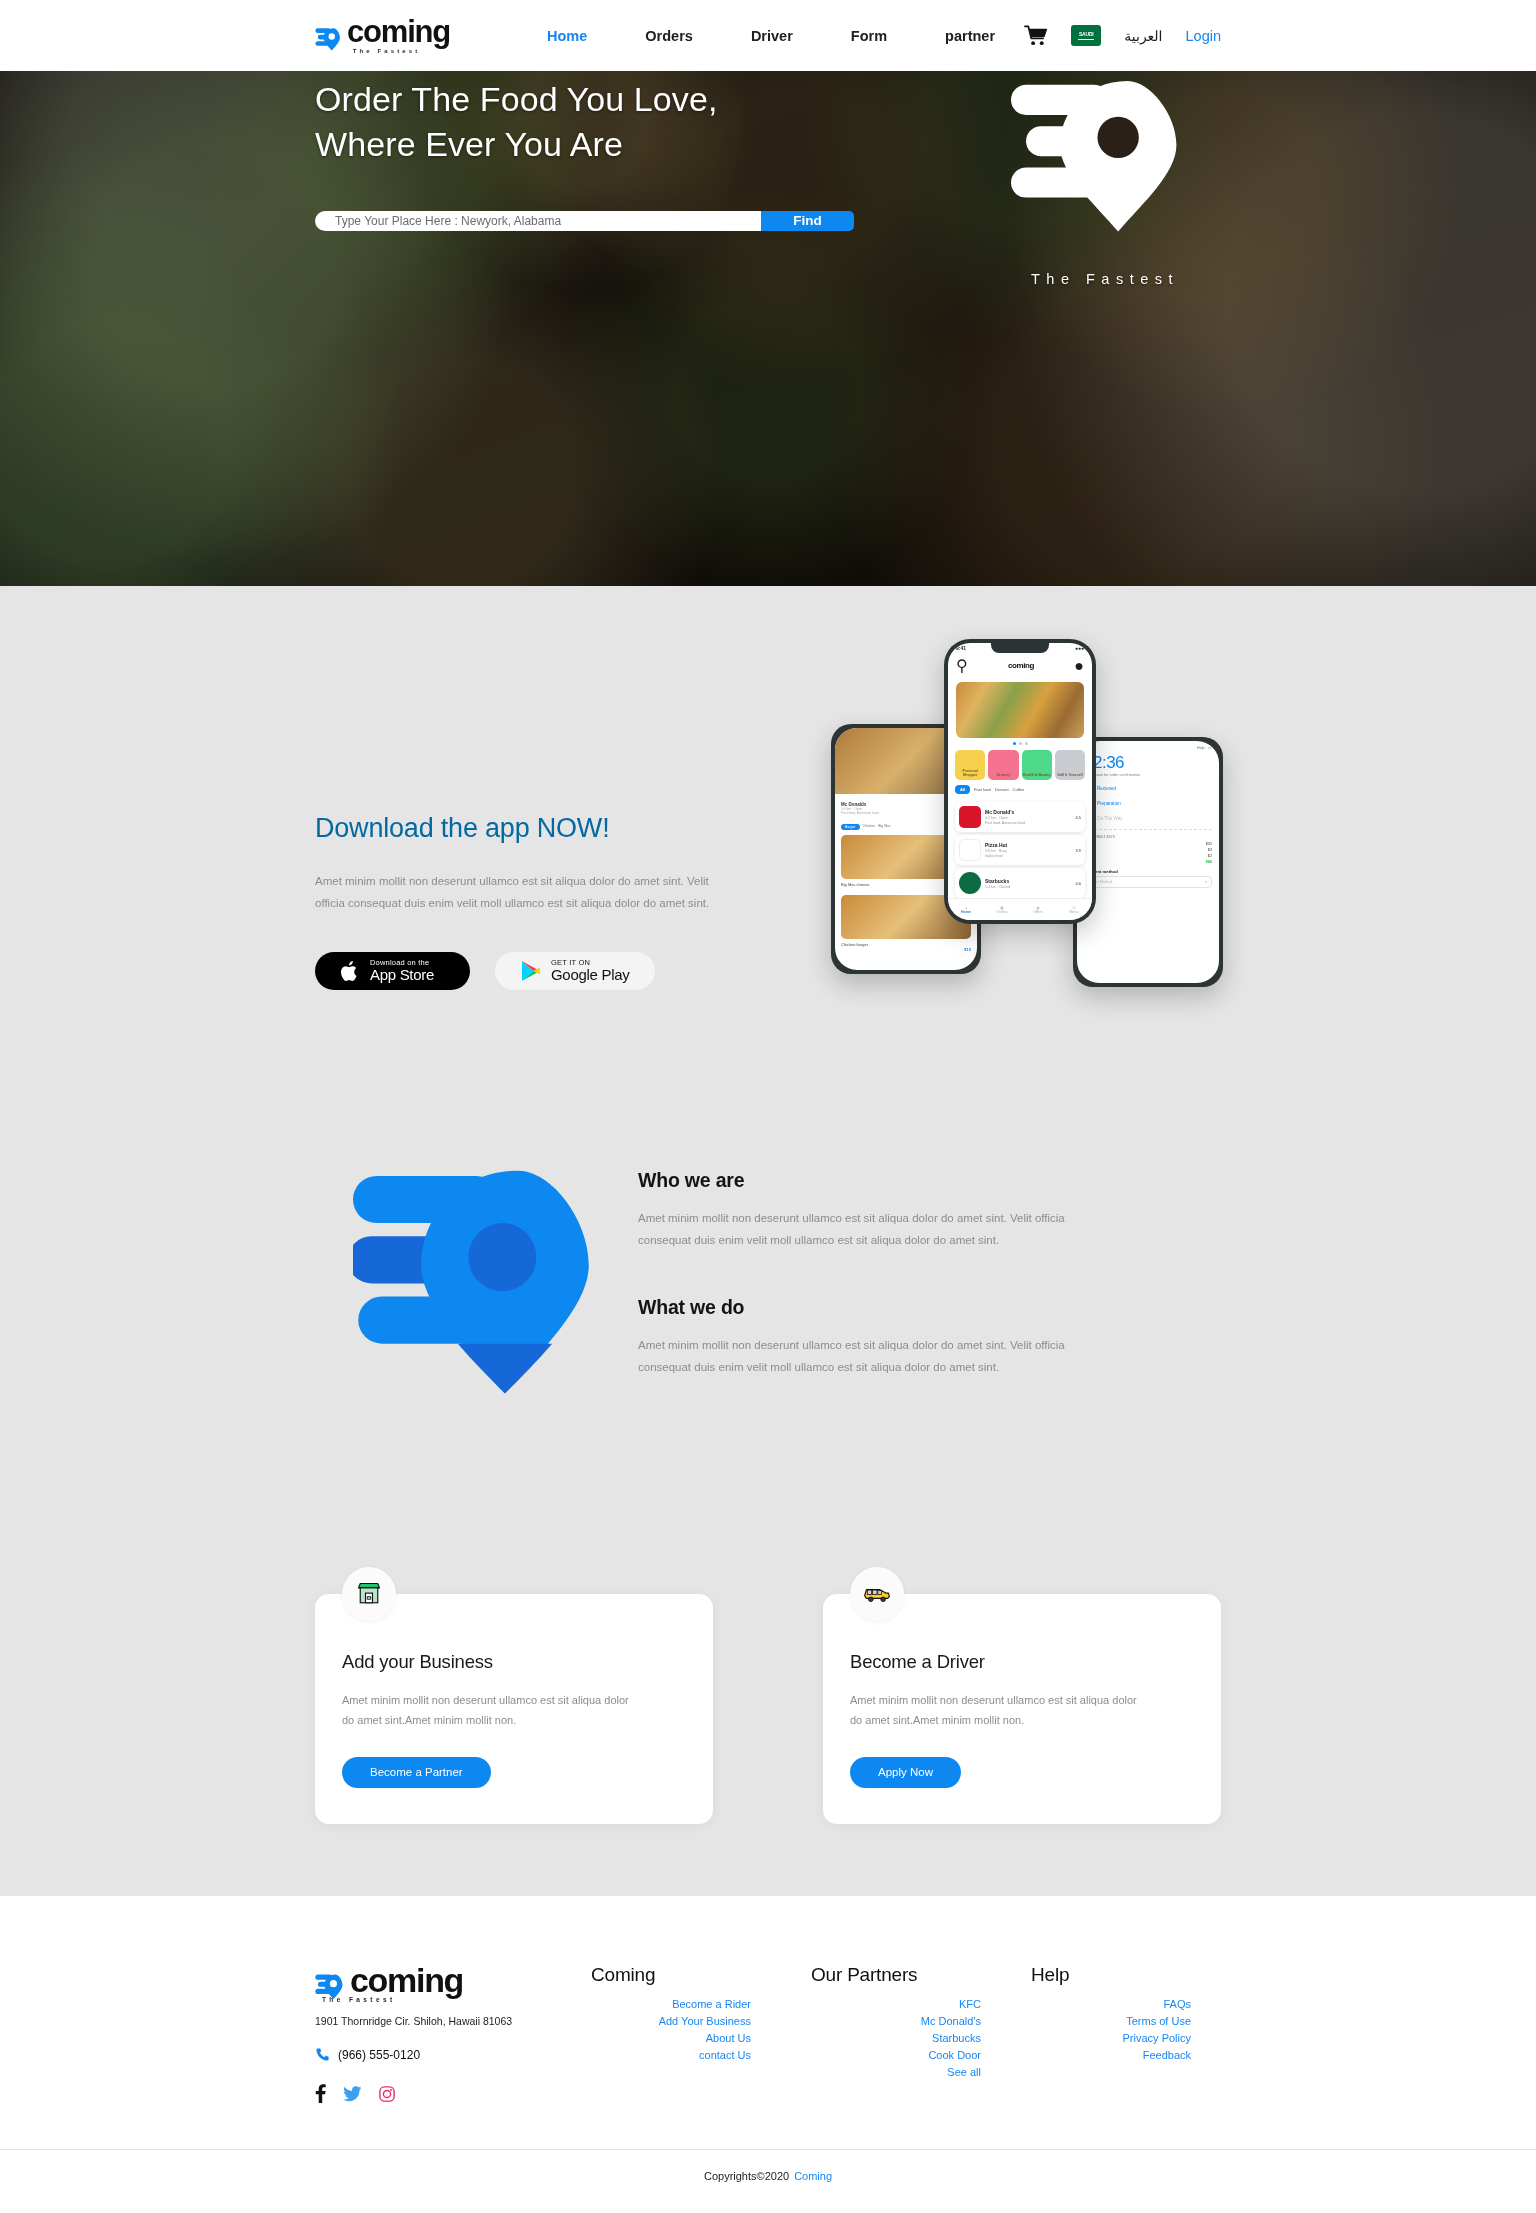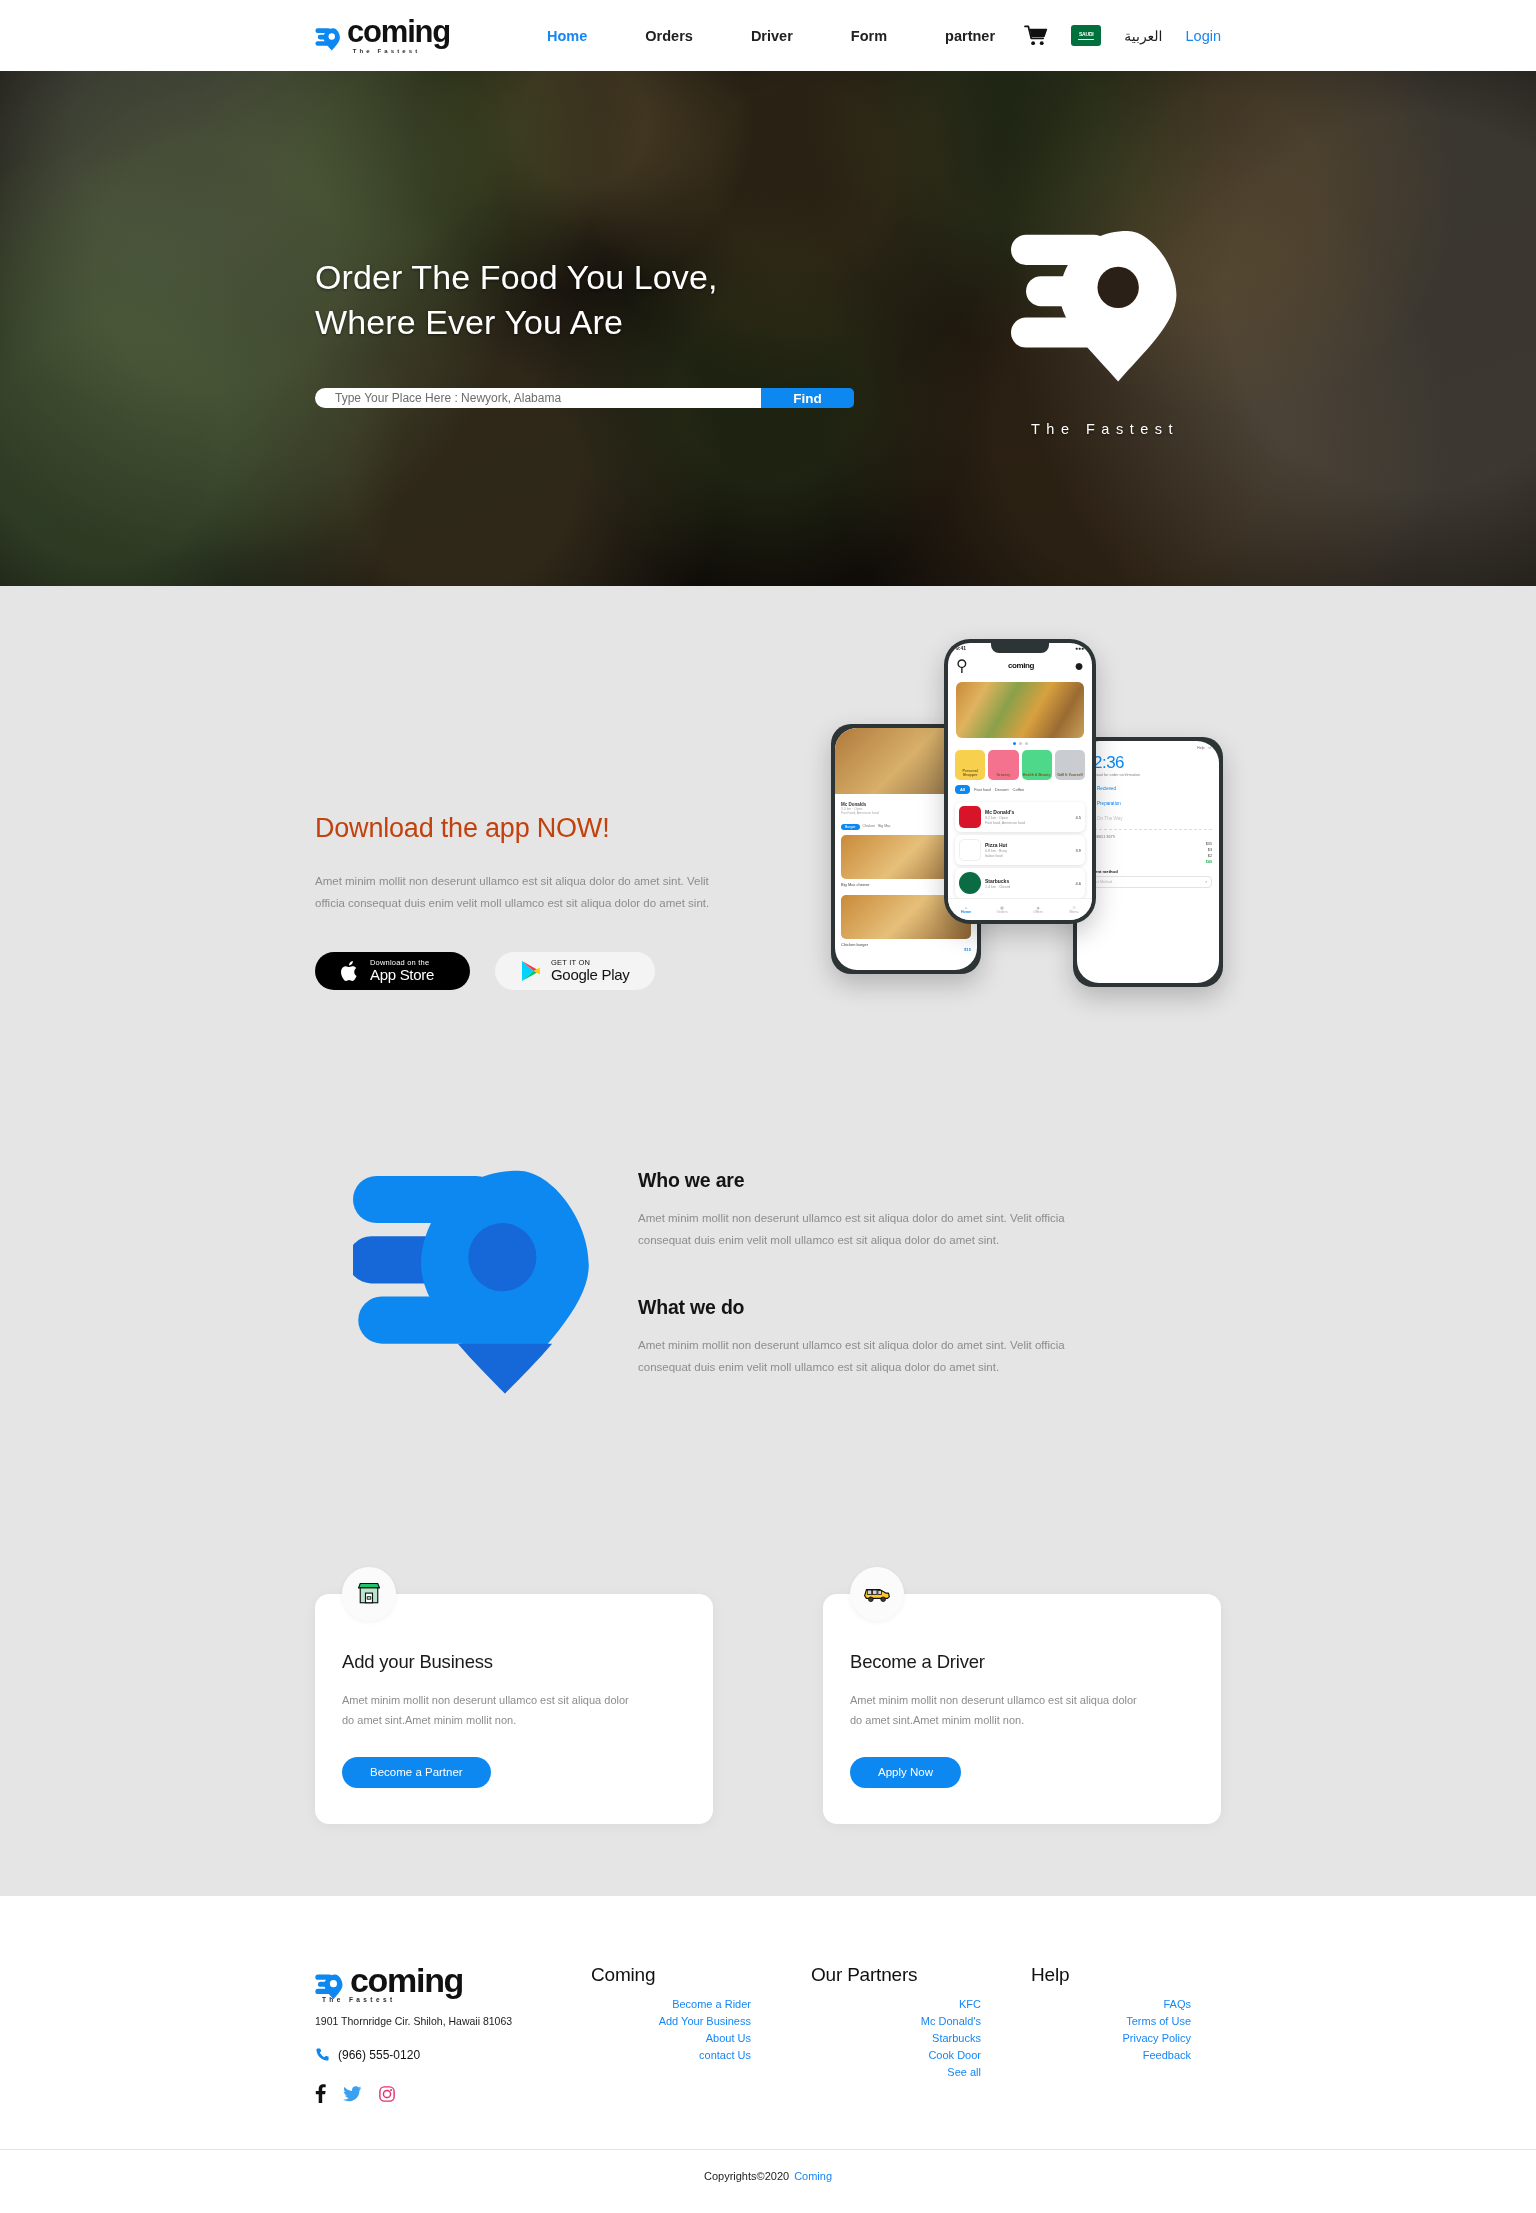--- a/index.html
+++ b/index.html
@@ -102,24 +102,24 @@
       radial-gradient(circle at 74% 70%, rgba(120,90,50,0.55) 0 12%, rgba(0,0,0,0) 26%),
       radial-gradient(circle at 50% 62%, rgba(90,110,50,0.5) 0 11%, rgba(0,0,0,0) 25%),
       radial-gradient(circle at 30% 78%, rgba(150,130,80,0.5) 0 10%, rgba(0,0,0,0) 23%),
       radial-gradient(circle at 12% 12%, rgba(180,185,175,0.4) 0 8%, rgba(0,0,0,0) 20%),
       linear-gradient(160deg, #2a231c 0%, #15110d 48%, #241c14 100%);
   }
   .hero-dark { position: absolute; inset: 0; background: rgba(0,0,0,0.46); }
   .hero-inner {
     position: relative;
     width: 1536px;
-    padding: 12px 315px;
+    padding: 0 315px;
     height: 100%;
     display: flex;
-    align-items: center;
+    align-items: flex-start;
   }
   .hero-left { padding-top: 6px; }
   .hero-title {
     font-size: 34px;
     line-height: 1.32;
     color: #ffffff;
     font-weight: 400;
     letter-spacing: 0.1px;
     text-shadow: 0 1px 3px rgba(0,0,0,0.5);
   }
@@ -178,21 +178,21 @@
     width: 1536px;
     padding: 0 315px;
     display: flex;
     align-items: flex-start;
     padding-top: 105px;
   }
   .dl-left { width: 460px; padding-top: 122px; }
   .dl-title {
     font-size: 27px;
     font-weight: 400;
-    color: #c2410c;
+    color: #0369a1;
     letter-spacing: -0.2px;
   }
   .dl-desc {
     margin-top: 26px;
     font-size: 11.5px;
     line-height: 1.92;
     color: #8d8d8d;
     max-width: 414px;
   }
   .store-btns { margin-top: 38px; display: flex; gap: 25px; }

